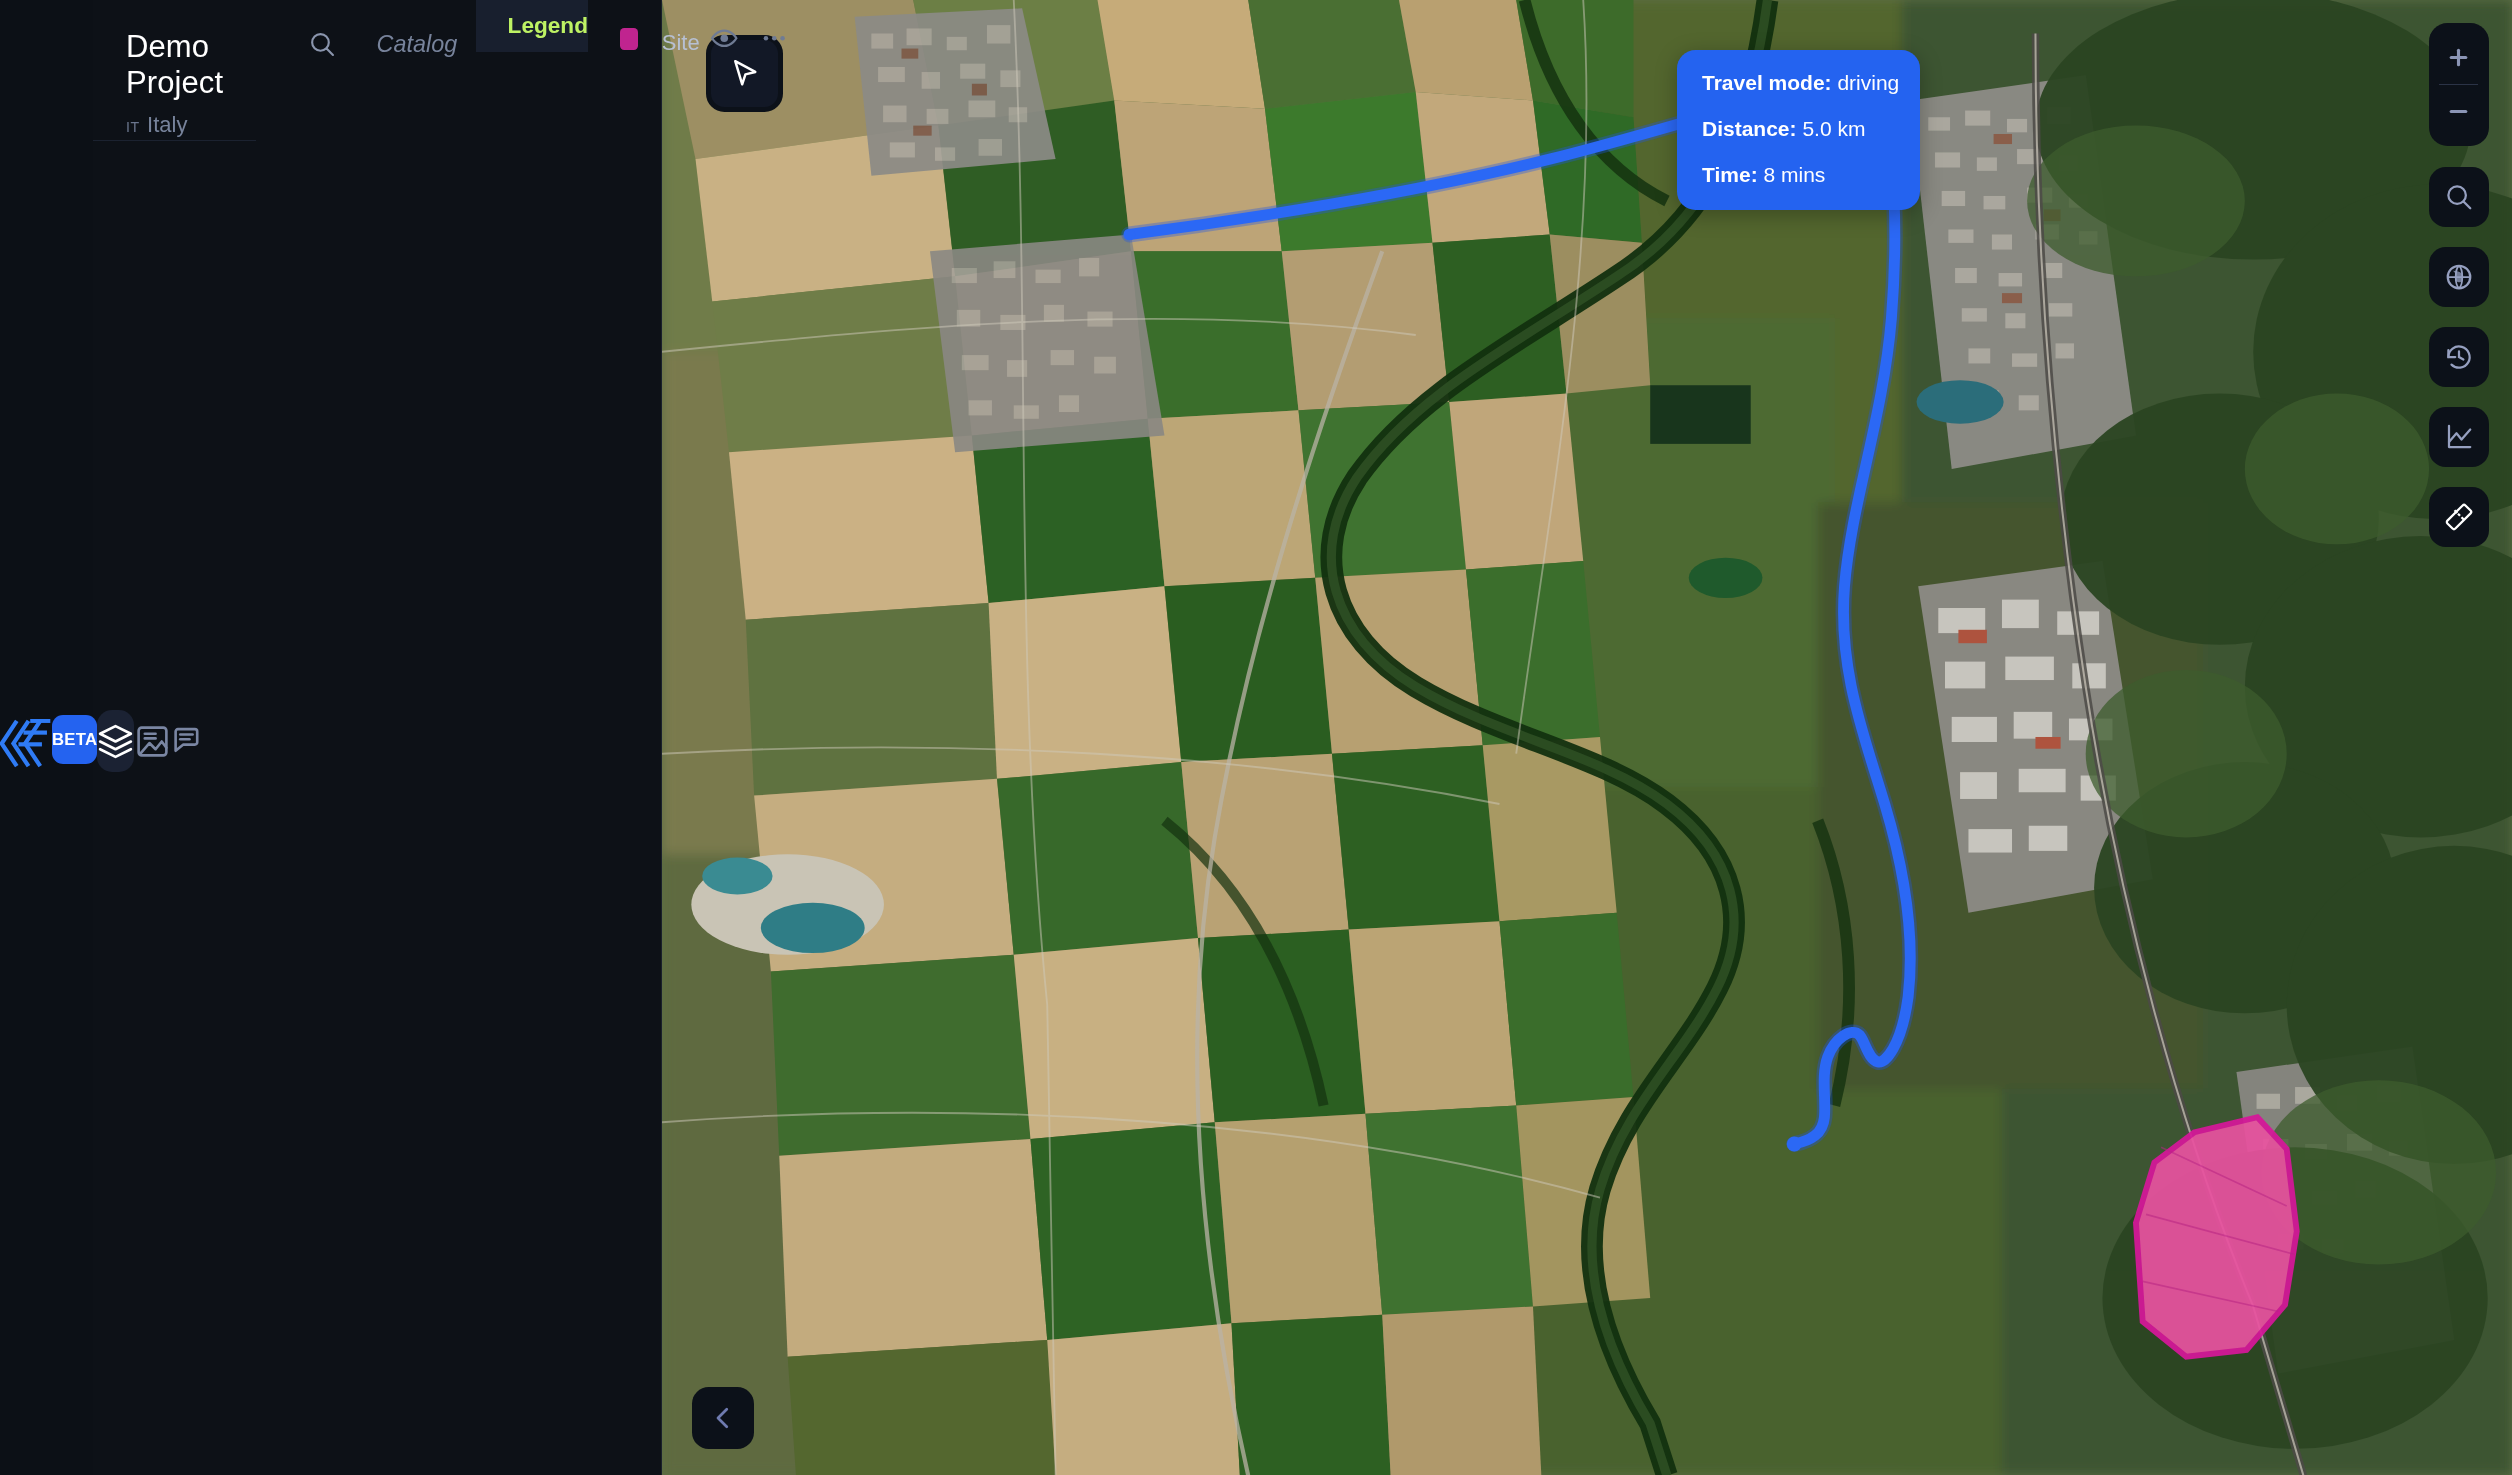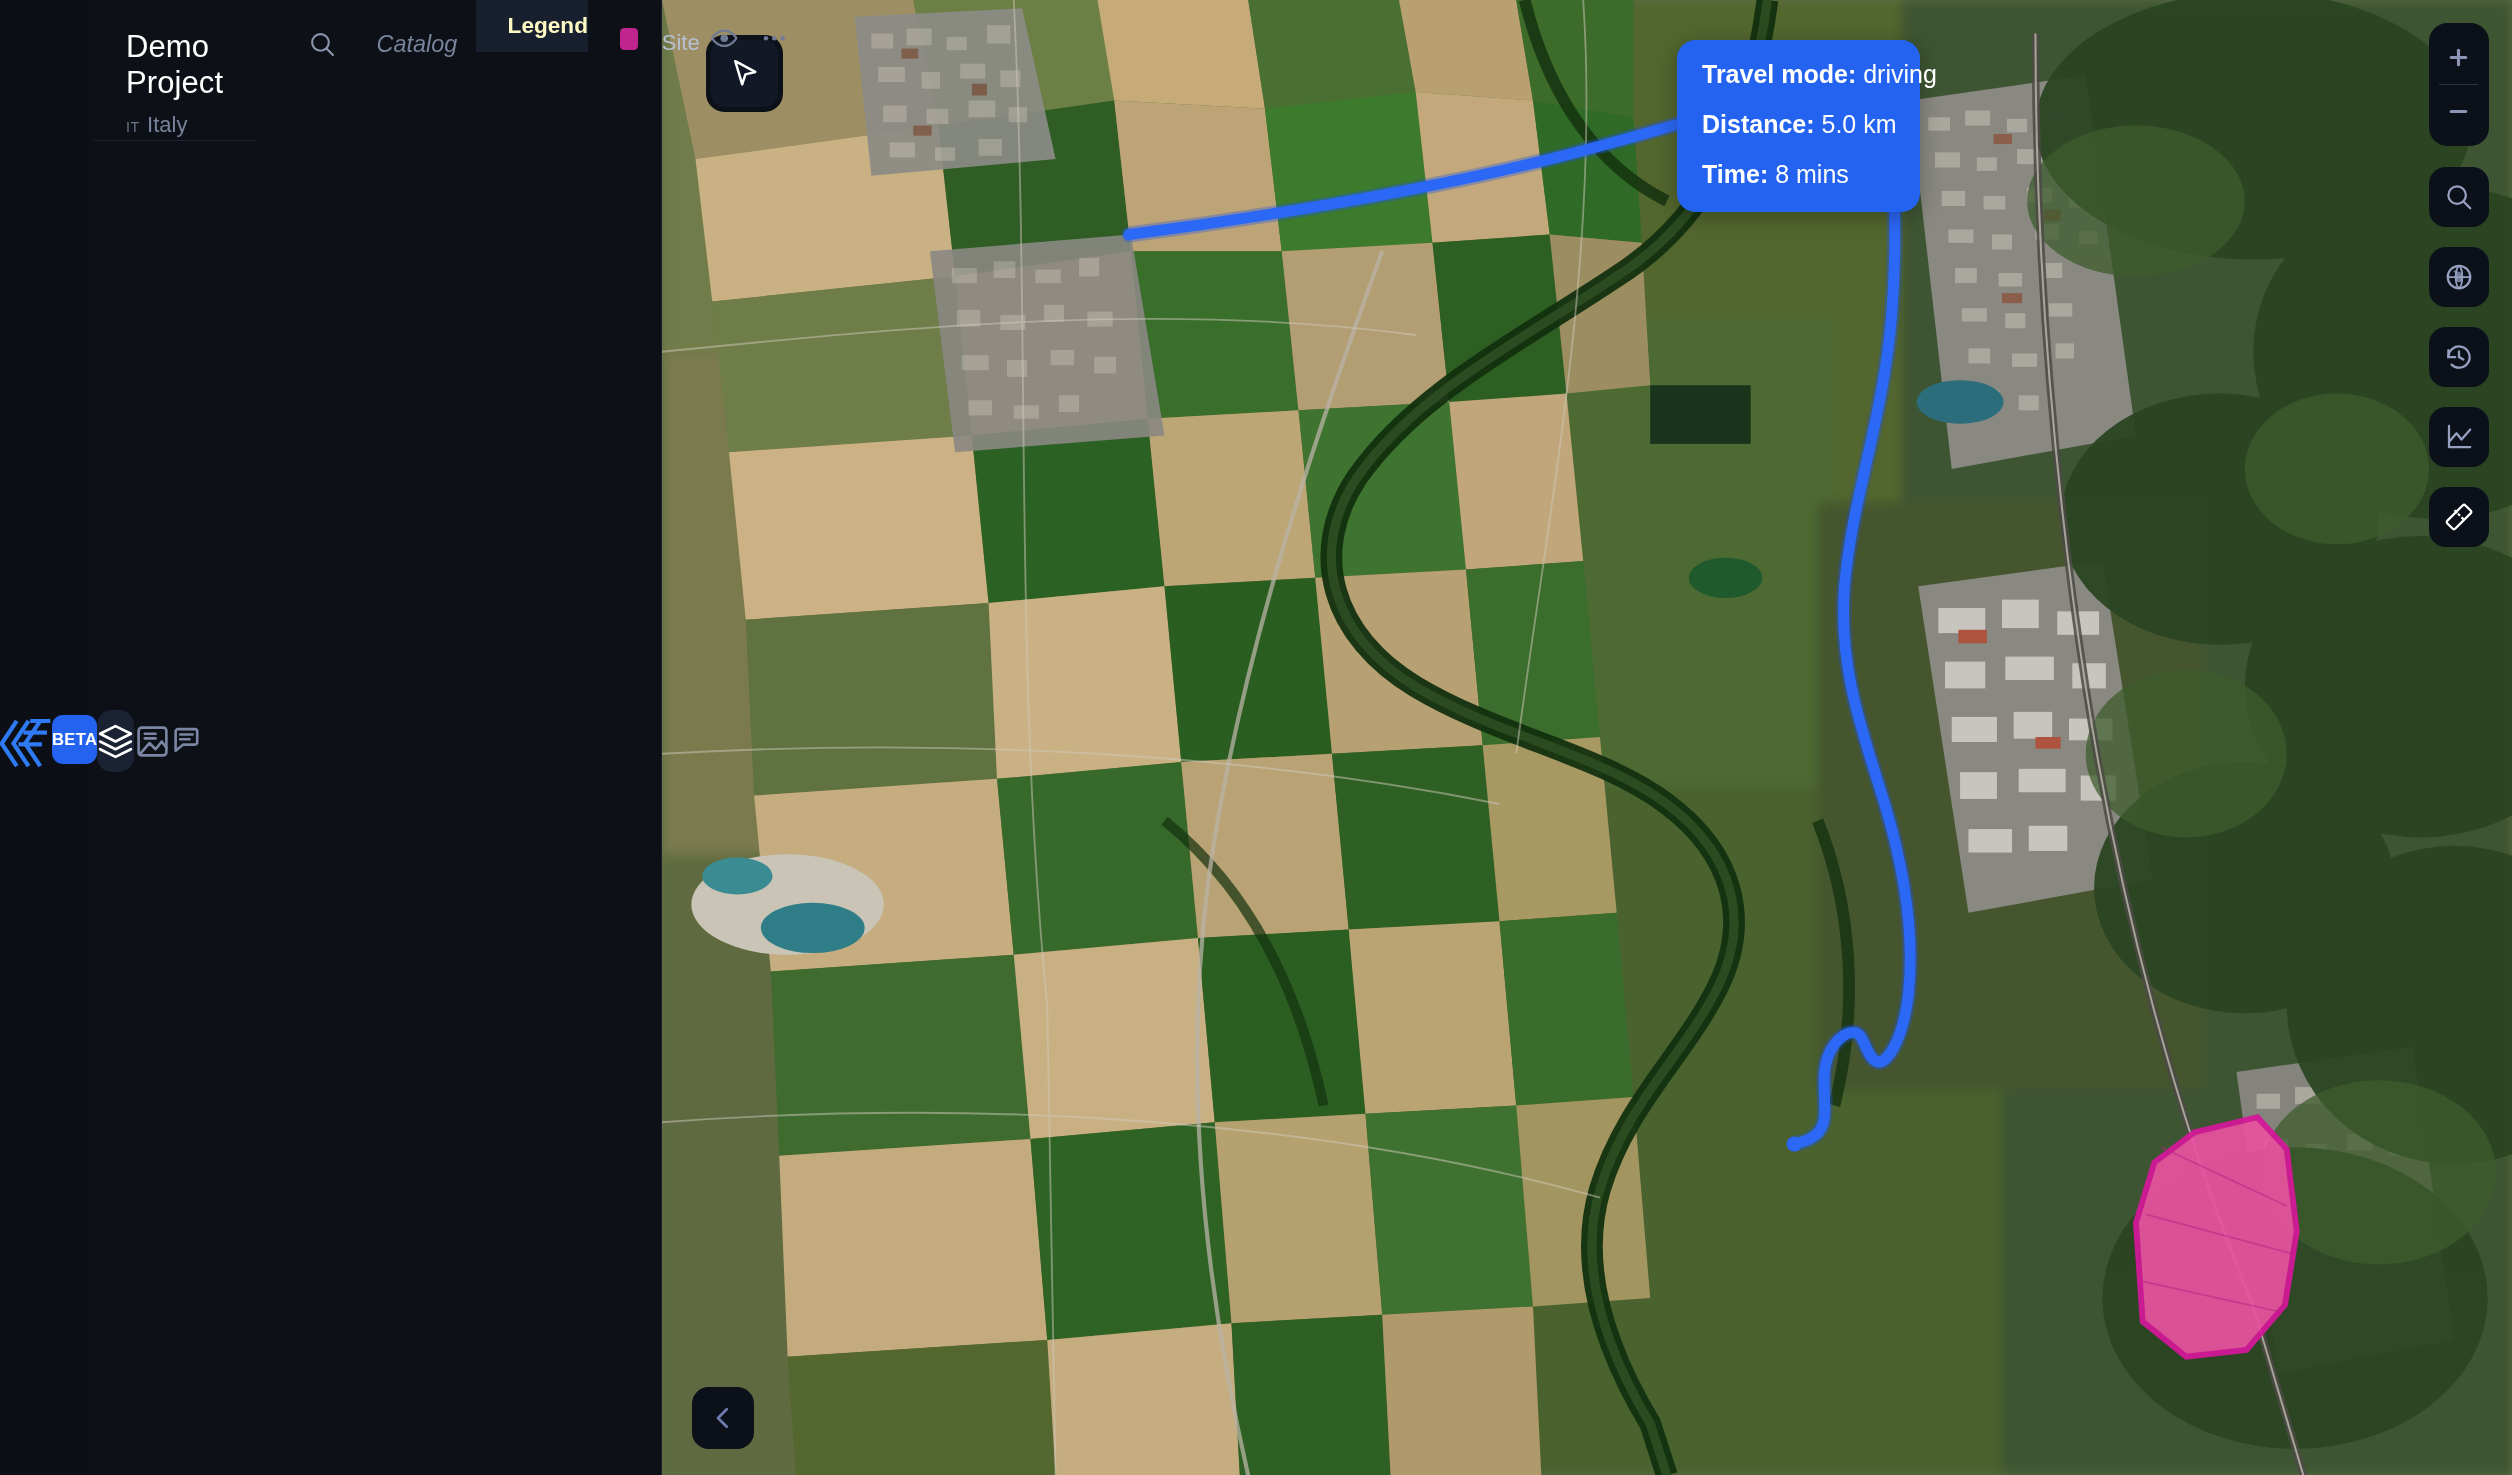--- a/index.html
+++ b/index.html
@@ -74,21 +74,21 @@
     min-width: 33px; height: 39px; padding: 0 10px;
     background: #202a3d; border-radius: 8.4px;
     display:flex; align-items:center; justify-content:center;
     font-size: 21px; color: #fff; font-weight: 600;
   }
 
   .legend-head {
     height: 52px; background: #181f2e;
     display: flex; align-items: center;
     padding-left: 32px;
-    font-size: 22.6px; color: #fef9c3; font-weight: 700;
+    font-size: 22.6px; color: #bef264; font-weight: 700;
   }
   .layer-row {
     height: 77px; display: flex; align-items: center;
     padding: 0 35px 0 32px; gap: 0;
   }
   .swatch { width: 18.4px; height: 22px; border-radius: 4.2px; flex-shrink: 0; }
   .layer-name { margin-left: 23.4px; font-size: 22px; color: #b7c0d2; flex: 1; margin-top: 9px; }
   .row-ico { width: 50px; display:flex; align-items:center; justify-content:center; cursor:pointer; }
 
   
@@ -97,24 +97,24 @@
 
   .tool-cursor {
     position: absolute; left: 44px; top: 35px;
     width: 77px; height: 77px; border-radius: 18.4px;
     background: #121826; border: 5.9px solid #0c1119;
     display:flex; align-items:center; justify-content:center;
     cursor: pointer;
   }
 
   .tooltip {
-    position: absolute; left: 1015px; top: 40px;
+    position: absolute; left: 1015px; top: 50px;
     width: 243px; padding: 22px 25px 25px 25px;
     background: #2463f0; border-radius: 18.4px;
-    color: #fff; font-size: 25px; line-height: 1.0;
+    color: #fff; font-size: 21px; line-height: 1.0;
     box-shadow: 0 5px 22px rgba(0,0,0,.28);
   }
   .tip-line { margin-bottom: 25px; white-space: nowrap; }
   .tip-line:last-child { margin-bottom: 0; }
   .tip-line b { font-weight: 700; }
 
   .zoom-ctl {
     position: absolute; right: 23.4px; top: 23.4px;
     width: 60px; background: #0c1119; border-radius: 18.4px;
     display: flex; flex-direction: column; align-items: center;

